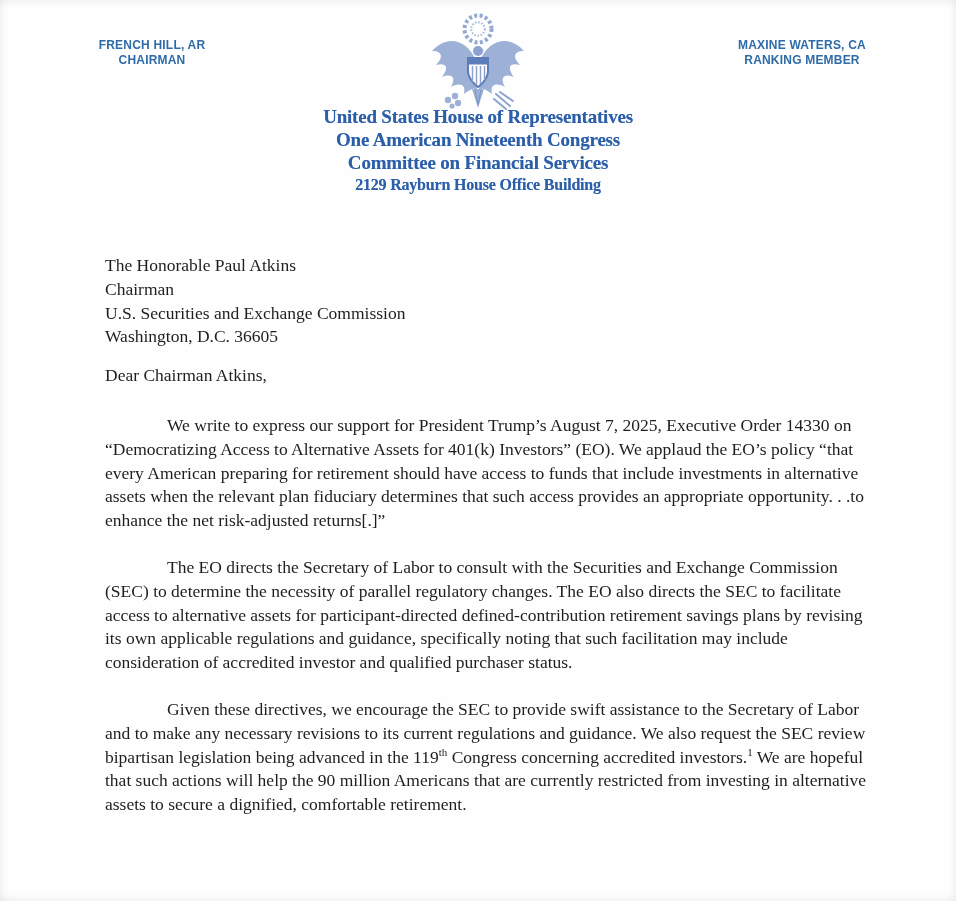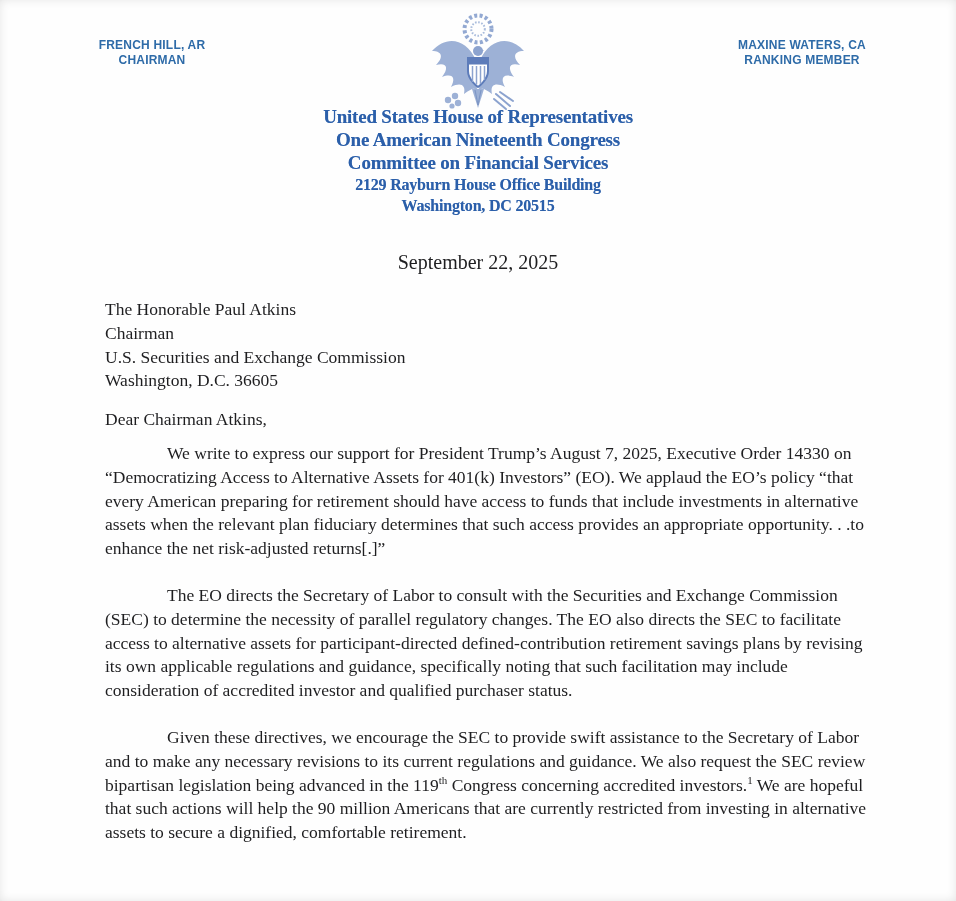--- a/index.html
+++ b/index.html
@@ -65,21 +65,21 @@
     line-height: 28px;
   }
 
   .content { padding: 0 84px 0 105px; }
 
   .recipient { margin-top: 22px; font-size: 17.5px; line-height: 23.8px; }
 
   .salutation { margin-top: 15px; font-size: 17.5px; line-height: 23.8px; }
 
   .letter-body p {
-    margin-top: 10px;
+    margin-top: 26px;
     font-size: 17.5px;
     line-height: 23.8px;
     text-indent: 62px;
     text-align: left;
   }
   .letter-body p + p { margin-top: 23px; }
   .letter-body sup { font-size: 11px; line-height: 0; vertical-align: super; }
 </style>
 </head>
 <body>
@@ -139,25 +139,23 @@
           <line x1="69" y1="89" x2="81" y2="99"></line>
         </g>
       </svg>
     </div>
 
     <div class="lh-text">
       <div class="lh-big">United States House of Representatives</div>
       <div class="lh-big">One American Nineteenth Congress</div>
       <div class="lh-big">Committee on Financial Services</div>
       <div class="lh-small">2129 Rayburn House Office Building</div>
-      <div class="lh-small">Washington, DC 20515</div>
     </div>
   </header>
 
-  <div class="date">September 22, 2025</div>
 
   <div class="content">
 
     <div class="recipient">
       <div>The Honorable Paul Atkins</div>
       <div>Chairman</div>
       <div>U.S. Securities and Exchange Commission</div>
       <div>Washington, D.C. 36605</div>
     </div>
 

